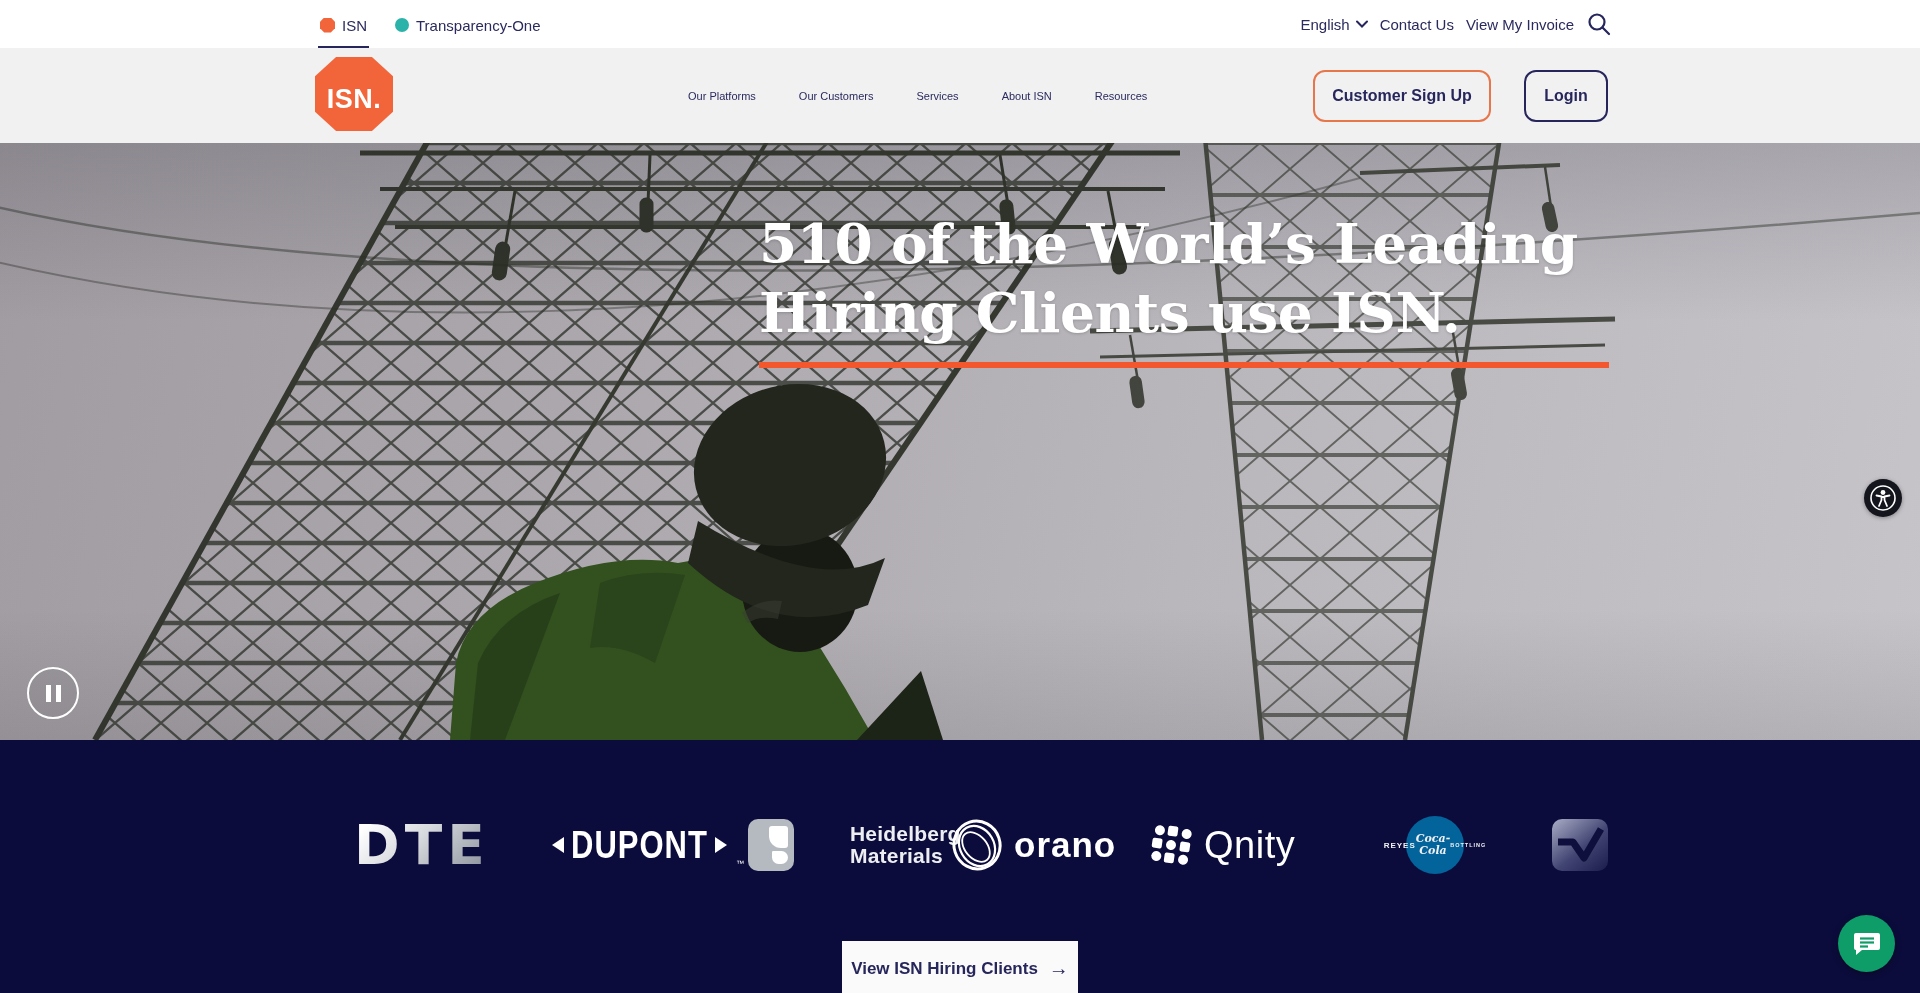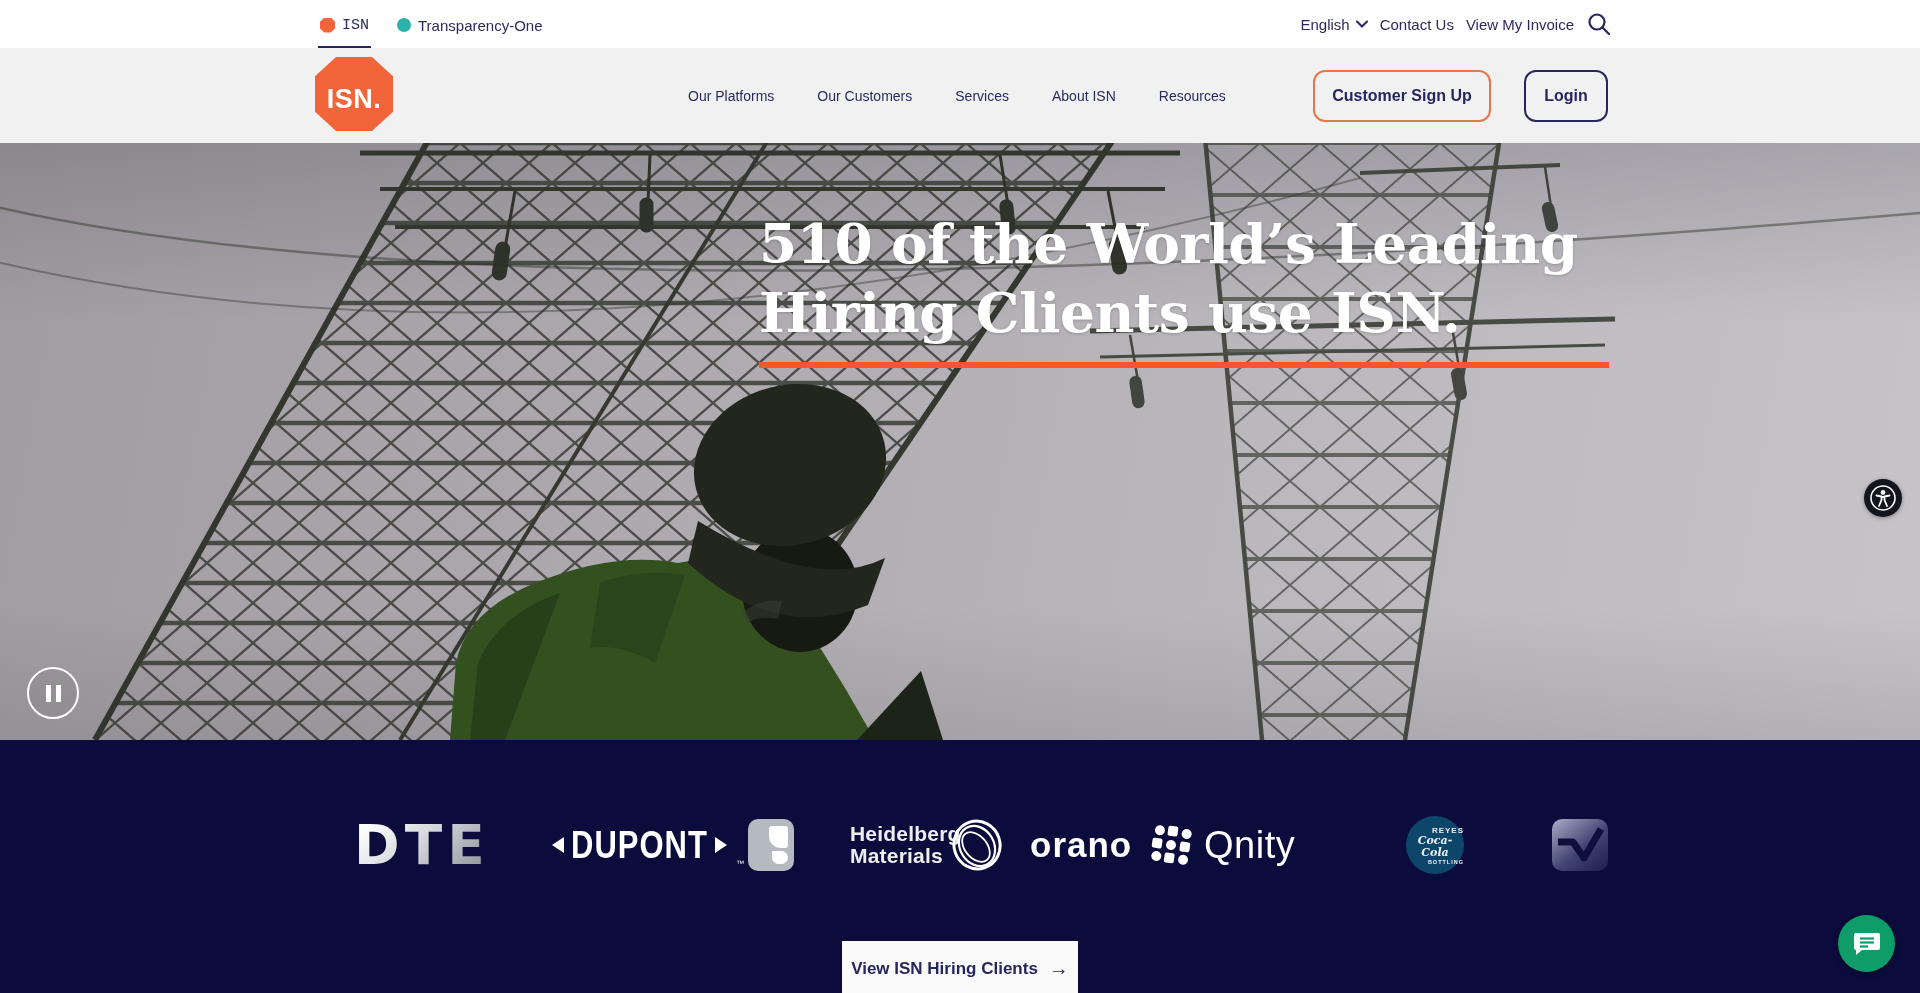--- a/index.html
+++ b/index.html
@@ -4,36 +4,36 @@
 <style>
   * { margin:0; padding:0; box-sizing:border-box; }
   html,body { width:1920px; height:993px; font-family:"Liberation Sans", sans-serif; }
   #page { position:relative; width:1920px; height:993px; overflow:hidden; background:#fff; }
 
   
   .topbar { position:absolute; top:0; left:0; width:1920px; height:48px; background:#ffffff; }
   .brand-tabs { position:absolute; left:318px; top:0; height:48px; display:flex; align-items:center; gap:24px; }
   .brand-tab { display:flex; align-items:center; gap:7px; height:48px; padding:14px 2px 10px 2px; cursor:pointer;
                font-size:15px; color:#2a2a5e; border-bottom:2px solid transparent; }
-  .brand-tab.active { border-bottom:2px solid #26265c;font-family:Liberation Mono, monospace; }
+  .brand-tab.active { border-bottom:2px solid #26265c; }
   .octagon-sm { width:15px; height:15px; background:#f2653a;
       clip-path:polygon(28% 0%,72% 0%,100% 28%,100% 72%,72% 100%,28% 100%,0% 72%,0% 28%); }
   .circle-sm { width:14px; height:14px; border-radius:50%; background:#2bb3a9; }
   .topbar-right { position:absolute; right:308px; top:0; height:48px; display:flex; align-items:center; gap:12px;
                   font-size:15px; color:#2a2a5e; }
   .top-link { display:flex; align-items:center; gap:6px; cursor:pointer; }
 
   
   .mainnav { position:absolute; top:48px; left:0; width:1920px; height:95px; background:#f1f1f2; }
   .isn-logo { position:absolute; left:315px; top:9px; width:78px; height:74px; background:#f2653a;
       clip-path:polygon(27% 0%,73% 0%,100% 26%,100% 74%,73% 100%,27% 100%,0% 74%,0% 26%);
       display:flex; align-items:center; justify-content:center; }
   .isn-logo span { color:#fff; font-weight:700; font-size:27px; letter-spacing:.5px; padding-top:10px; }
   .nav-menu { position:absolute; left:688px; top:0; height:95px; display:flex; align-items:center; gap:43px; }
-  .nav-item { font-size:14px; color:#2a2a5e; font-weight:500; cursor:pointer; white-space:nowrap; }
+  .nav-item { font-size:11px; color:#2a2a5e; font-weight:500; cursor:pointer; white-space:nowrap; }
   .btn { position:absolute; display:flex; align-items:center; justify-content:center; font-weight:600;
          font-size:16px; color:#26265c; background:transparent; cursor:pointer;border-radius:12px; }
   .btn-signup { left:1313px; top:22px; width:178px; height:52px; border:2px solid #e8764b; }
   .btn-login  { left:1524px; top:22px; width:84px;  height:52px; border:2px solid #26265c; }
 
   
   .hero { position:absolute; top:143px; left:0; width:1920px; height:597px; overflow:hidden;
           background:linear-gradient(100deg,#a19ca2 0%,#abA7ad 30%,#b9b6bc 62%,#c6c4c9 100%); }
   .hero-shade { position:absolute; inset:0;
           background:linear-gradient(180deg,rgba(40,40,50,.18) 0%,rgba(0,0,0,0) 30%,rgba(0,0,0,0) 78%,rgba(20,20,25,.10) 100%); }
@@ -66,28 +66,28 @@
   .dupont-tm { color:#fff; font-size:8px; align-self:flex-end; margin-left:2px; }
 
   .logo-heidelberg { left:748px; top:79px; height:52px; gap:12px; }
   .hm-icon { width:46px; height:52px; background:#b5b9c0; border-radius:10px; position:relative; }
   .hm-icon::before { content:""; position:absolute; right:6px; top:7px; width:19px; height:22px; background:#fff;
       border-radius:3px 3px 3px 12px; }
   .hm-icon::after { content:""; position:absolute; right:6px; top:32px; width:16px; height:13px; background:#fff;
       border-radius:2px 10px 10px 10px; }
   .hm-text { color:#eceef1; font-weight:700; font-size:21px; line-height:22px; letter-spacing:.2px;margin-left:44px; }
 
-  .logo-orano { left:950px; top:79px; height:52px; gap:26px; }
+  .logo-orano { left:950px; top:79px; height:52px; gap:10px; }
   .orano-word { color:#fff; font-weight:600; font-size:35px; letter-spacing:1px; line-height:52px; }
 
   .logo-qnity { left:1148px; top:81px; height:48px; gap:10px; }
   .qnity-word { color:#fff; font-weight:500; font-size:38px; letter-spacing:.5px; line-height:48px; }
 
-  .logo-reyes { left:1406px; top:76px; width:58px; height:58px; border-radius:50%; background:#0c4a6e; opacity:.94;
-      flex-direction:column; justify-content:center; text-align:center; color:#fff;align-items:flex-end; }
+  .logo-reyes { left:1406px; top:76px; width:58px; height:58px; border-radius:50%; background:#0369a1; opacity:.94;
+      justify-content:center; text-align:center; color:#fff; }
   .reyes-top { font-size:8px; font-weight:800; letter-spacing:1px; }
   .reyes-script { font-family:"DejaVu Serif", serif; font-style:italic; font-weight:700; font-size:11px; line-height:12px; }
   .reyes-bottom { font-size:5.5px; font-weight:700; letter-spacing:1px; }
 
   .logo-v { left:1552px; top:79px; width:56px; height:52px; border-radius:10px; opacity:.85;
       background:linear-gradient(140deg,rgba(218,222,240,.9) 0%,rgba(140,148,190,.5) 55%,rgba(85,90,135,.25) 100%);
       display:flex; align-items:center; justify-content:center; }
 
   .cta-btn { position:absolute; left:842px; top:201px; width:236px; height:60px; background:#fafafa;
       border:none; border-bottom:5px solid #f2653a; display:flex; align-items:center; justify-content:center; gap:11px;

